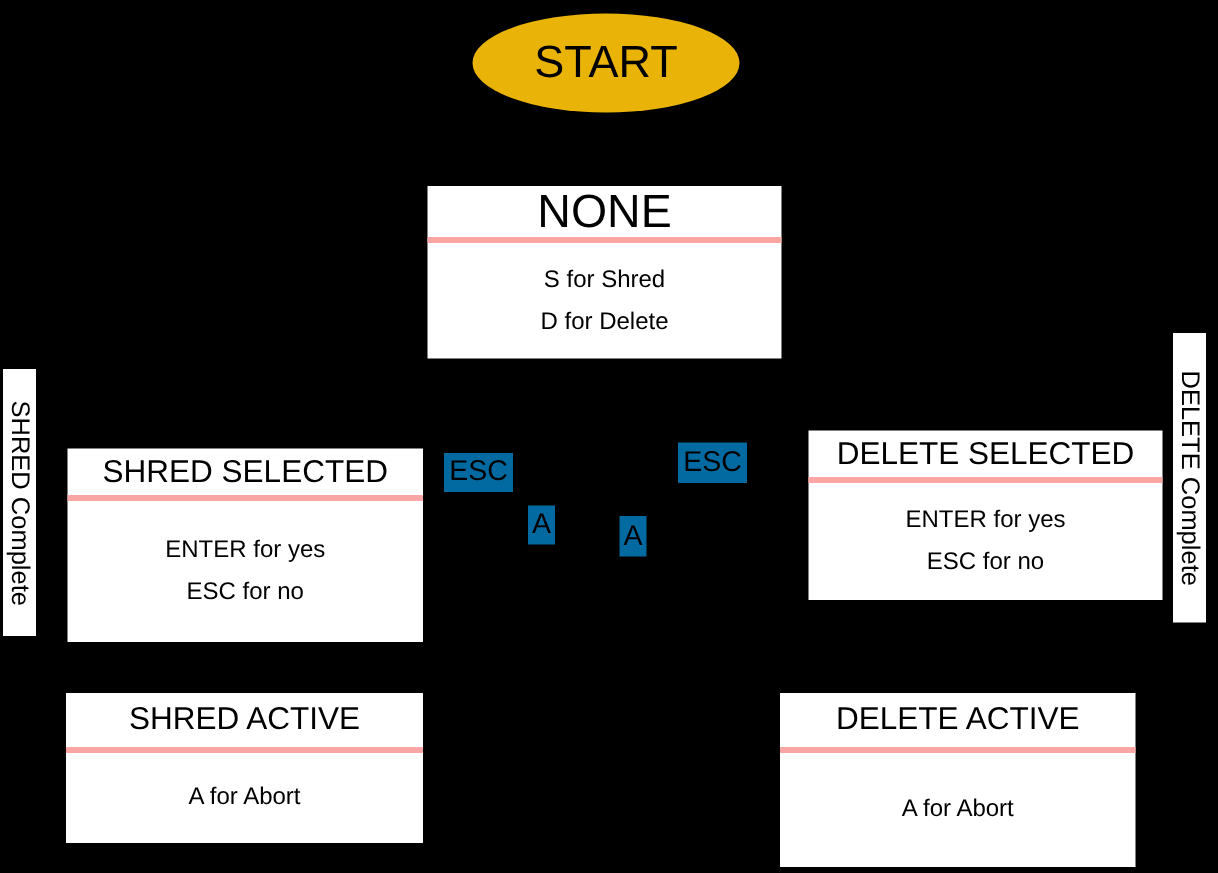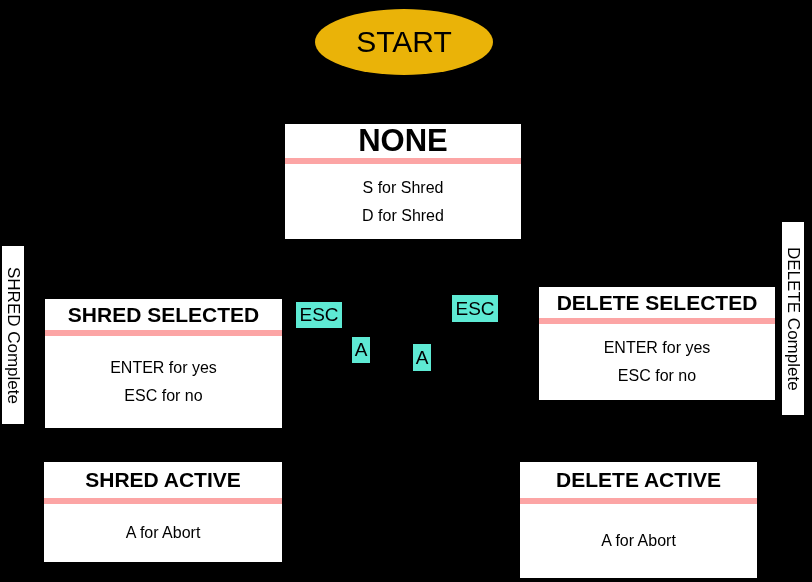--- a/index.html
+++ b/index.html
@@ -24,23 +24,23 @@
   
   .node {
     position: absolute;
     background: #ffffff;
     color: #000000;
     display: flex;
     flex-direction: column;
     box-sizing: border-box;
   }
   .node-title {
-    font-weight: bold;
+    font-weight: normal;
     display: flex; align-items: center; justify-content: center;
-    border-bottom: 6px solid #fca5a5;
+    border-bottom: 4px solid #fca5a5;
     flex: 0 0 auto;
   }
   .node-body {
     flex: 1 1 auto;
     display: flex; flex-direction: column;
     align-items: center; justify-content: center;
     font-size: 16px;
     line-height: 28px;
   }
   #node-none        { left: 285px; top: 124px; width: 236px; height: 115px; }
@@ -49,21 +49,21 @@
   #node-delete-selected { left: 539px; top: 287px; width: 236px; height: 113px; }
   #node-shred-selected .node-title,
   #node-delete-selected .node-title { height: 31px; font-size: 21px; }
   #node-shred-active  { left: 44px;  top: 462px; width: 238px; height: 100px; }
   #node-delete-active { left: 520px; top: 462px; width: 237px; height: 116px; }
   #node-shred-active .node-title,
   #node-delete-active .node-title { height: 36px; font-size: 21px; }
   
   .edge-label {
     position: absolute;
-    background: #5eead4;
+    background: #0369a1;
     color: #000000;
     font-size: 19px;
     display: flex; align-items: center; justify-content: center;
     white-space: nowrap;
   }
   #edge-esc-left  { left: 296px; top: 302px; width: 46px; height: 26px; }
   #edge-esc-right { left: 452px; top: 295px; width: 46px; height: 27px; }
   #edge-a-left    { left: 352px; top: 337px; width: 18px; height: 26px; }
   #edge-a-right   { left: 413px; top: 344px; width: 18px; height: 27px; }
   
@@ -86,21 +86,21 @@
 <div class="stage">
 
   <div class="start-node">
     <span>START</span>
   </div>
 
   <div class="node" id="node-none">
     <div class="node-title">NONE</div>
     <div class="node-body">
       <div>S for Shred</div>
-      <div>D for Shred</div>
+      <div>D for Delete</div>
     </div>
   </div>
 
   <div class="node" id="node-shred-selected">
     <div class="node-title">SHRED SELECTED</div>
     <div class="node-body">
       <div>ENTER for yes</div>
       <div>ESC for no</div>
     </div>
   </div>

